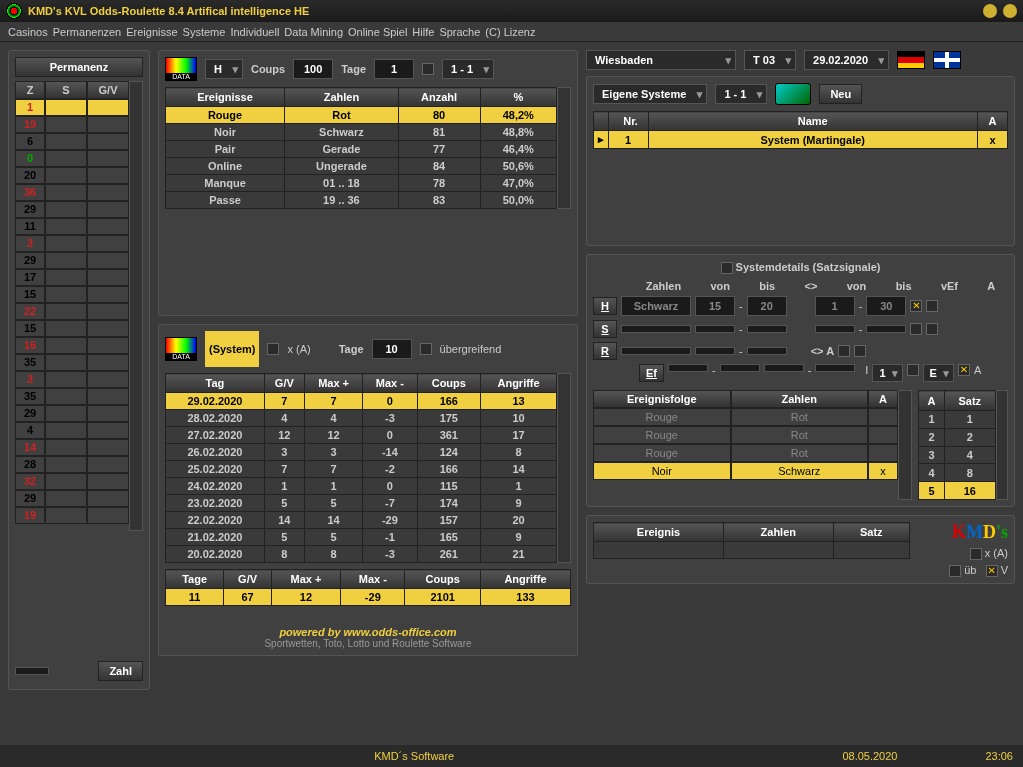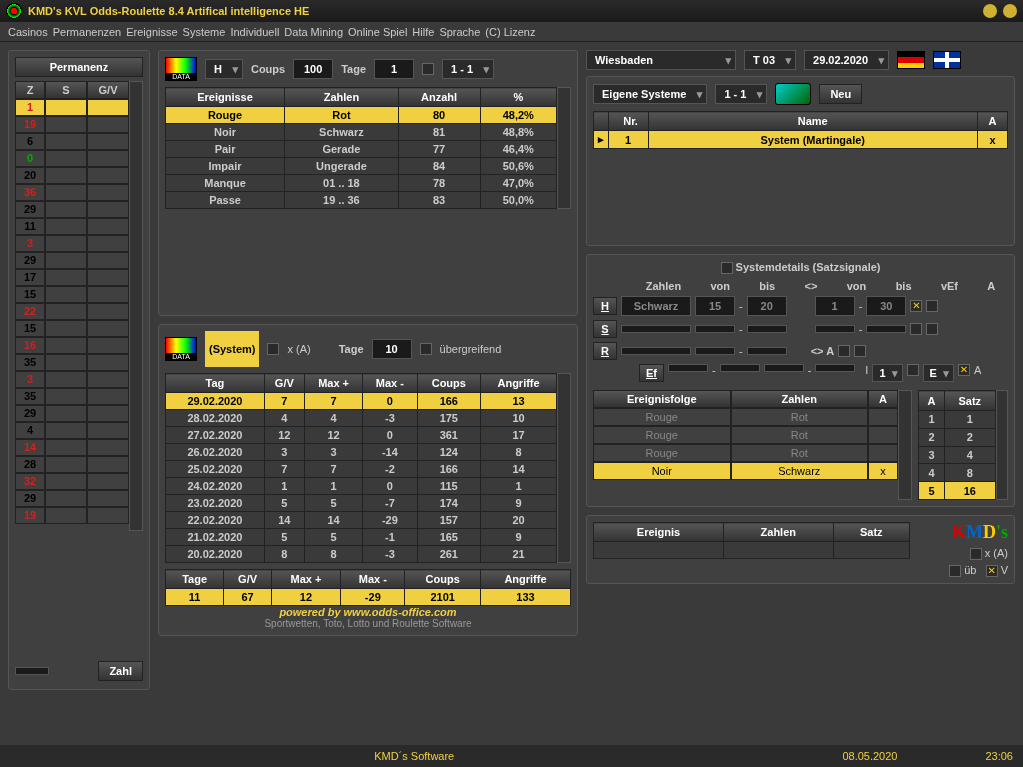--- a/index.html
+++ b/index.html
@@ -80,21 +80,21 @@
 .inp { background: #1a1a1a; border: 1px solid #555; color: #fff; padding: 3px 6px; text-align: center; width: 40px; font-weight: bold; }
 .lbl { color: #ccc; font-weight: bold; }
 .tbl { width: 100%; border-collapse: collapse; }
 .tbl th { background: linear-gradient(to bottom, #555, #333); color: #fff; padding: 3px; border: 1px solid #222; font-size: 11px; }
 .tbl td { border: 1px solid #222; padding: 2px 4px; text-align: center; font-weight: bold; font-size: 11px; background: #3a3a3a; }
 .tbl tr.hl td { background: #f0d040; color: #000; }
 .flag { display: inline-block; width: 28px; height: 18px; border: 1px solid #000; }
 .flag.de { background: linear-gradient(to bottom, #000 33%, #d00 33%, #d00 66%, #fc0 66%); }
 .flag.uk { background: #039; position: relative; }
 .flag.uk::before { content: ""; position: absolute; inset: 0; background: linear-gradient(to bottom, transparent 40%, #fff 40%, #fff 60%, transparent 60%), linear-gradient(to right, transparent 42%, #fff 42%, #fff 58%, transparent 58%); }
-.footer-line { color: #f0d040; text-align: center; font-weight: bold; font-style: italic; margin-top: 0; }
+.footer-line { color: #f0d040; text-align: center; font-weight: bold; font-style: italic; margin-top: 20px; }
 .footer-line2 { color: #999; text-align: center; font-size: 10px; }
 .statusbar { position: absolute; bottom: 0; left: 0; right: 0; height: 22px; background: #2a2a2a; display: flex; align-items: center; padding: 0 10px; color: #f0d040; font-size: 11px; gap: 24px; }
 .statusbar .s1 { margin: 0 auto; }
 .chk { display: inline-block; width: 12px; height: 12px; border: 1px solid #666; background: #2a2a2a; vertical-align: middle; }
 .chk.on::after { content: "✕"; color: #fc0; font-size: 10px; line-height: 10px; display: block; text-align: center; }
 .scroll { width: 14px; background: #333; border: 1px solid #555; }
 .sysbtn { background: linear-gradient(to bottom, #555, #333); border: 1px solid #222; color: #fff; padding: 2px 6px; font-weight: bold; min-width: 24px; text-align: center; text-decoration: underline; }
 .ereig-row { display: flex; }
 .ereig-row div { flex: 1; border: 1px solid #222; text-align: center; padding: 2px; color: #888; }
 .ereig-row.hl div { background: #f0d040; color: #000; }
@@ -312,21 +312,21 @@
                 <td>81</td>
                 <td>48,8%</td>
               </tr>
               <tr>
                 <td>Pair</td>
                 <td>Gerade</td>
                 <td>77</td>
                 <td>46,4%</td>
               </tr>
               <tr>
-                <td>Impair</td>
+                <td>Online</td>
                 <td>Ungerade</td>
                 <td>84</td>
                 <td>50,6%</td>
               </tr>
               <tr>
                 <td>Manque</td>
                 <td>01 .. 18</td>
                 <td>78</td>
                 <td>47,0%</td>
               </tr>

